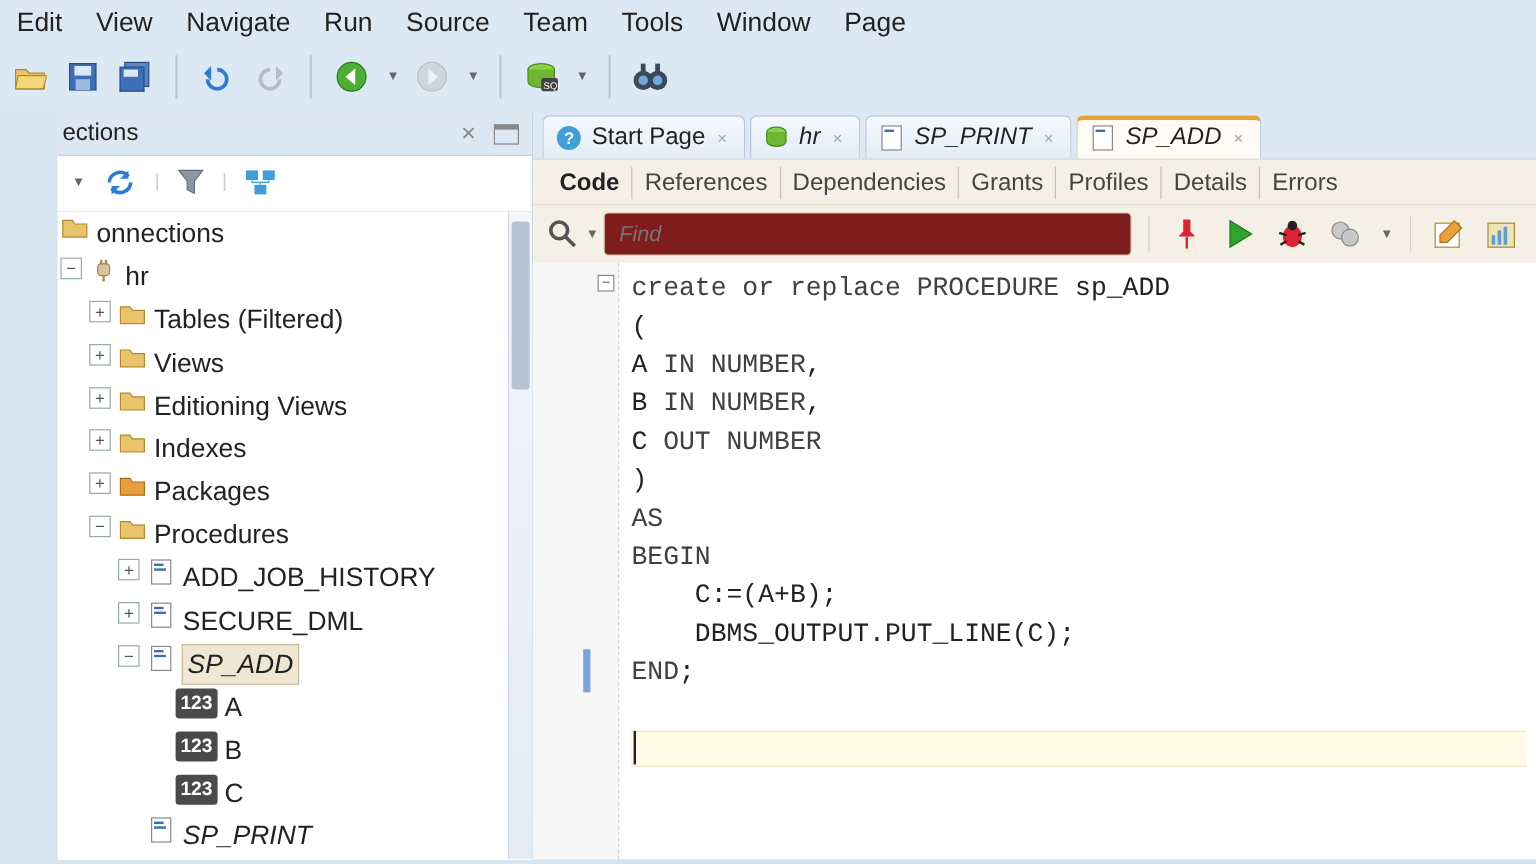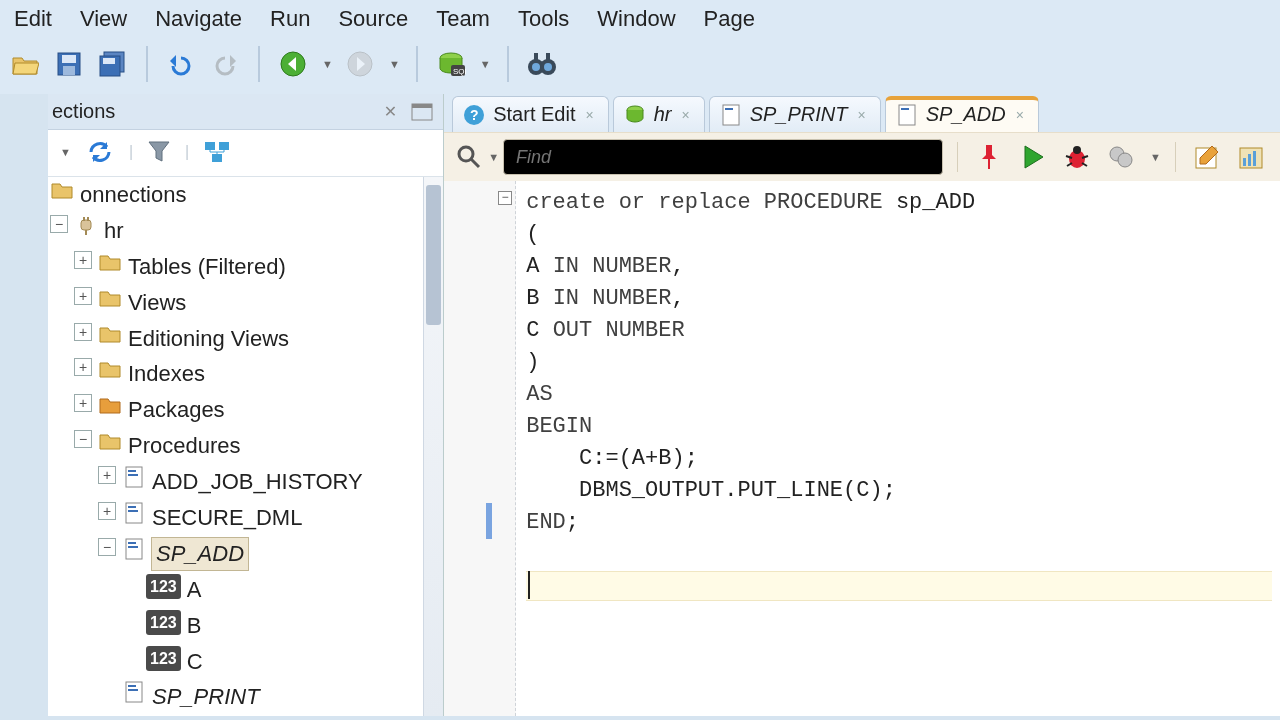--- a/index.html
+++ b/index.html
@@ -162,21 +162,21 @@
     background: #f5f0e5;
     border-top: 1px solid #e7deca;
   }
   .find-wrap {
     display: flex; align-items: center; gap: 4px;
   }
   .find-in {
     width: 440px; height: 36px;
     border: 1px solid #c8c1af;
     border-radius: 4px;
-    background: #000000;
+    background: #7f1d1d;
     font-size: 18px; font-style: italic; color: #999;
     padding: 12px 12px;
   }
   .et-sep { width: 1px; height: 30px; background: #d7cfba; margin: 0 4px; }
   .et-btn {
     width: 34px; height: 34px; border-radius: 4px;
     display:inline-flex; align-items:center; justify-content:center;
   }
   .code-area {
     flex: 1;
@@ -501,21 +501,21 @@
 
   <div class="right-pane">
     <div class="tabs">
       <div class="tab">
         <span class="tab-ico">
             <svg width="22" height="22">
               <circle cx="11" cy="11" r="10" fill="#3fa0d8"></circle>
               <text x="7" y="16" font-size="14" fill="#fff" font-weight="bold">?</text>
             </svg>
           </span>
-        <span style="font-style:normal">Start Edit</span>
+        <span style="font-style:normal">Start Page</span>
         <span class="close-x">×</span>
       </div>
       <div class="tab">
         <span class="tab-ico">
             <svg width="22" height="22">
               <ellipse cx="11" cy="6" rx="8" ry="4" fill="#8fd04a" stroke="#4a8a1f"></ellipse>
               <path d="M3 6v8c0 2 4 4 8 4s8-2 8-4V6" fill="#6cb82f" stroke="#4a8a1f"></path>
             </svg>
           </span>
         <span>hr</span>
@@ -536,20 +536,29 @@
             <svg width="18" height="22">
               <rect x="1" y="1" width="16" height="20" fill="#fff" stroke="#888"></rect>
               <rect x="3" y="4" width="8" height="2" fill="#3c6fb5"></rect>
             </svg>
           </span>
         <span>SP_ADD</span>
         <span class="close-x">×</span>
       </div>
     </div>
 
+    <div class="subtabs">
+      <span class="subtab active">Code</span>
+      <span class="subtab">References</span>
+      <span class="subtab">Dependencies</span>
+      <span class="subtab">Grants</span>
+      <span class="subtab">Profiles</span>
+      <span class="subtab">Details</span>
+      <span class="subtab">Errors</span>
+    </div>
 
     <div class="editor-toolbar">
       <div class="find-wrap">
         <span>
             <svg width="26" height="26">
               <circle cx="10" cy="10" r="7" fill="none" stroke="#555" stroke-width="3"></circle>
               <line x1="15" y1="15" x2="23" y2="23" stroke="#555" stroke-width="3"></line>
             </svg>
           </span>
           <span class="dd-arrow">▼</span>

